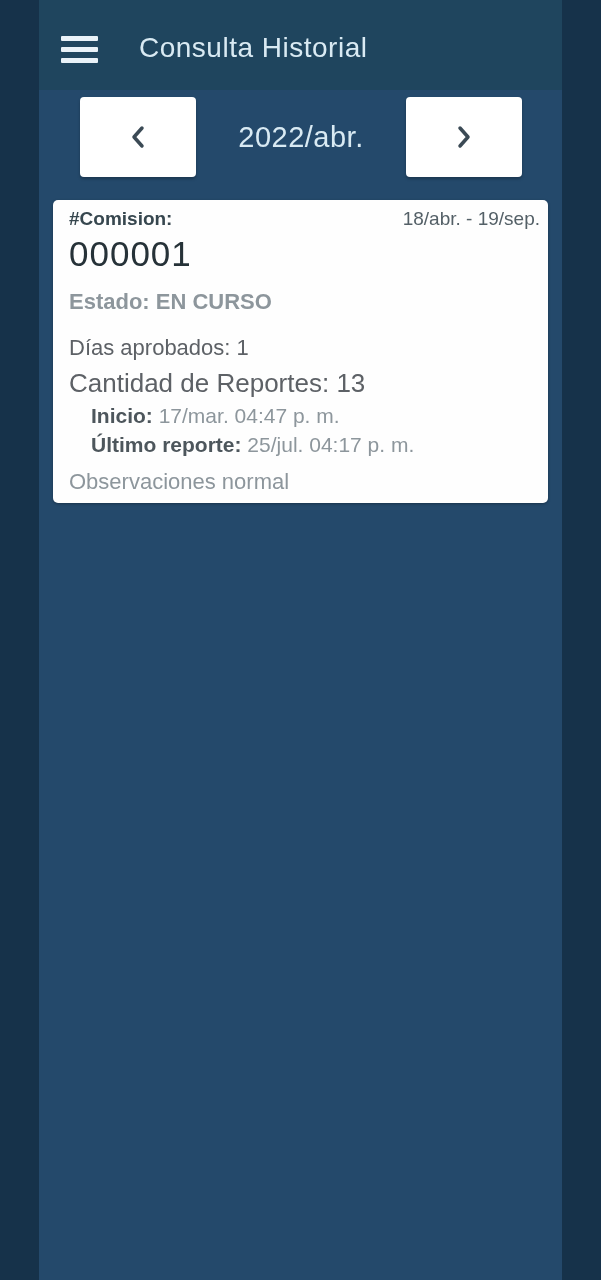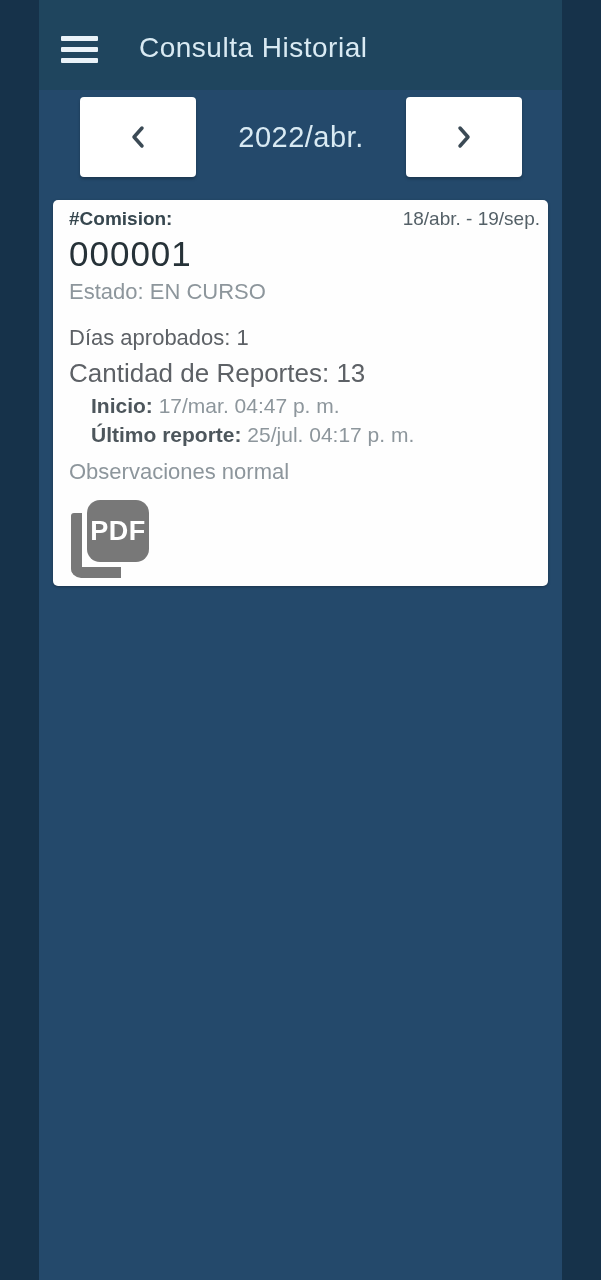--- a/index.html
+++ b/index.html
@@ -98,23 +98,24 @@
     color: #546067;
   }
   .comision-number {
     margin-top: 4px;
     font-size: 35px;
     font-weight: 500;
     color: #263238;
     letter-spacing: 1px;
   }
   .estado {
-    margin-top: 5px;
+    margin-top: 15px;
     font-size: 22px;
     color: #8d969c;
+    font-weight: bold;
   }
   .dias {
     margin-top: 20px;
     font-size: 22px;
     color: #5d6166;
   }
   .cantidad {
     margin-top: 7px;
     font-size: 26px;
     color: #5d6166;
@@ -220,21 +221,15 @@
 
     <div class="detail-line">
       <span class="detail-label">Inicio:</span><span> 17/mar. 04:47 p. m.</span>
     </div>
     <div class="detail-line">
       <span class="detail-label">Último reporte:</span><span> 25/jul. 04:17 p. m.</span>
     </div>
 
     <div class="observaciones">Observaciones normal</div>
 
-    <div class="pdf-btn">
-      <div class="pdf-bracket"></div>
-      <div class="pdf-square">
-        <span>PDF</span>
-      </div>
-    </div>
   </section>
 
 </div>
 
 </body></html>

